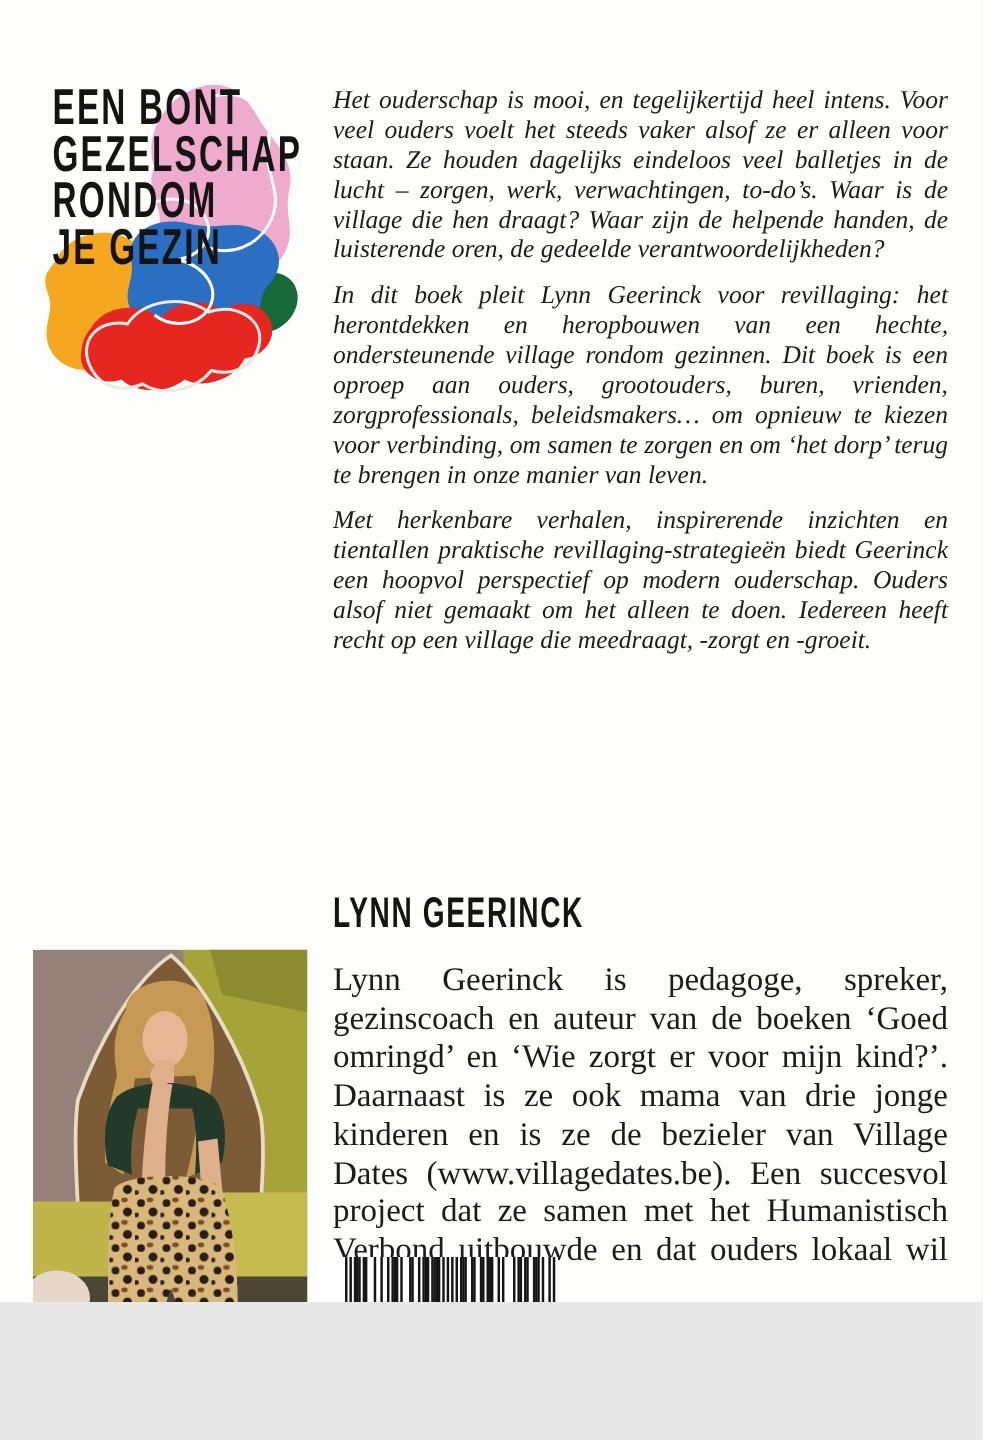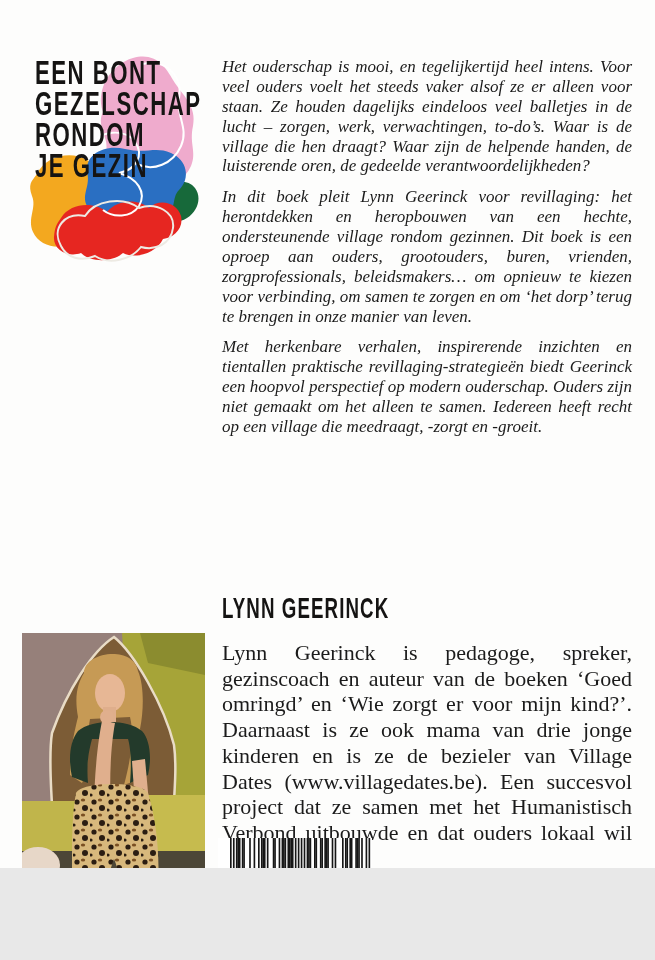--- a/index.html
+++ b/index.html
@@ -65,21 +65,21 @@
   </svg>
 
   <div class="logo-line l1">EEN BONT</div>
   <div class="logo-line l2">GEZELSCHAP</div>
   <div class="logo-line l3">RONDOM</div>
   <div class="logo-line l4">JE GEZIN</div>
 
   <div class="blurb">
     <p>Het ouderschap is mooi, en tegelijkertijd heel intens. Voor veel ouders voelt het steeds vaker alsof ze er alleen voor staan. Ze houden dagelijks eindeloos veel balletjes in de lucht – zorgen, werk, verwachtingen, to-do’s. Waar is de village die hen draagt? Waar zijn de helpende handen, de luisterende oren, de gedeelde verantwoordelijkheden?</p>
     <p>In dit boek pleit Lynn Geerinck voor revillaging: het herontdekken en heropbouwen van een hechte, ondersteunende village rondom gezinnen. Dit boek is een oproep aan ouders, grootouders, buren, vrienden, zorgprofessionals, beleidsmakers… om opnieuw te kiezen voor verbinding, om samen te zorgen en om ‘het dorp’ terug te brengen in onze manier van leven.</p>
-    <p>Met herkenbare verhalen, inspirerende inzichten en tientallen praktische revillaging-strategieën biedt Geerinck een hoopvol perspectief op modern ouderschap. Ouders zijn niet gemaakt om het alleen te samen. Iedereen heeft recht op een village die meedraagt, -zorgt en -groeit.</p>
+    <p>Met herkenbare verhalen, inspirerende inzichten en tientallen praktische revillaging-strategieën biedt Geerinck een hoopvol perspectief op modern ouderschap. Ouders alsof niet gemaakt om het alleen te doen. Iedereen heeft recht op een village die meedraagt, -zorgt en -groeit.</p>
   </div>
 
   <div class="author-heading">LYNN GEERINCK</div>
   <div class="bio">Lynn Geerinck is pedagoge, spreker, gezinscoach en auteur van de boeken ‘Goed omringd’ en ‘Wie zorgt er voor mijn kind?’. Daarnaast is ze ook mama van drie jonge kinderen en is ze de bezieler van Village Dates (www.villagedates.be). Een succesvol project dat ze samen met het Humanistisch Verbond uitbouwde en dat ouders lokaal wil samenbrengen.</div>
 
   <div class="photo">
     <svg width="183" height="310" viewBox="0 0 183 310" xmlns="http://www.w3.org/2000/svg" aria-hidden="true">
       <defs>
         <pattern id="leo" width="17" height="15" patternUnits="userSpaceOnUse">
           <rect width="17" height="15" fill="#d8b87c"></rect>

